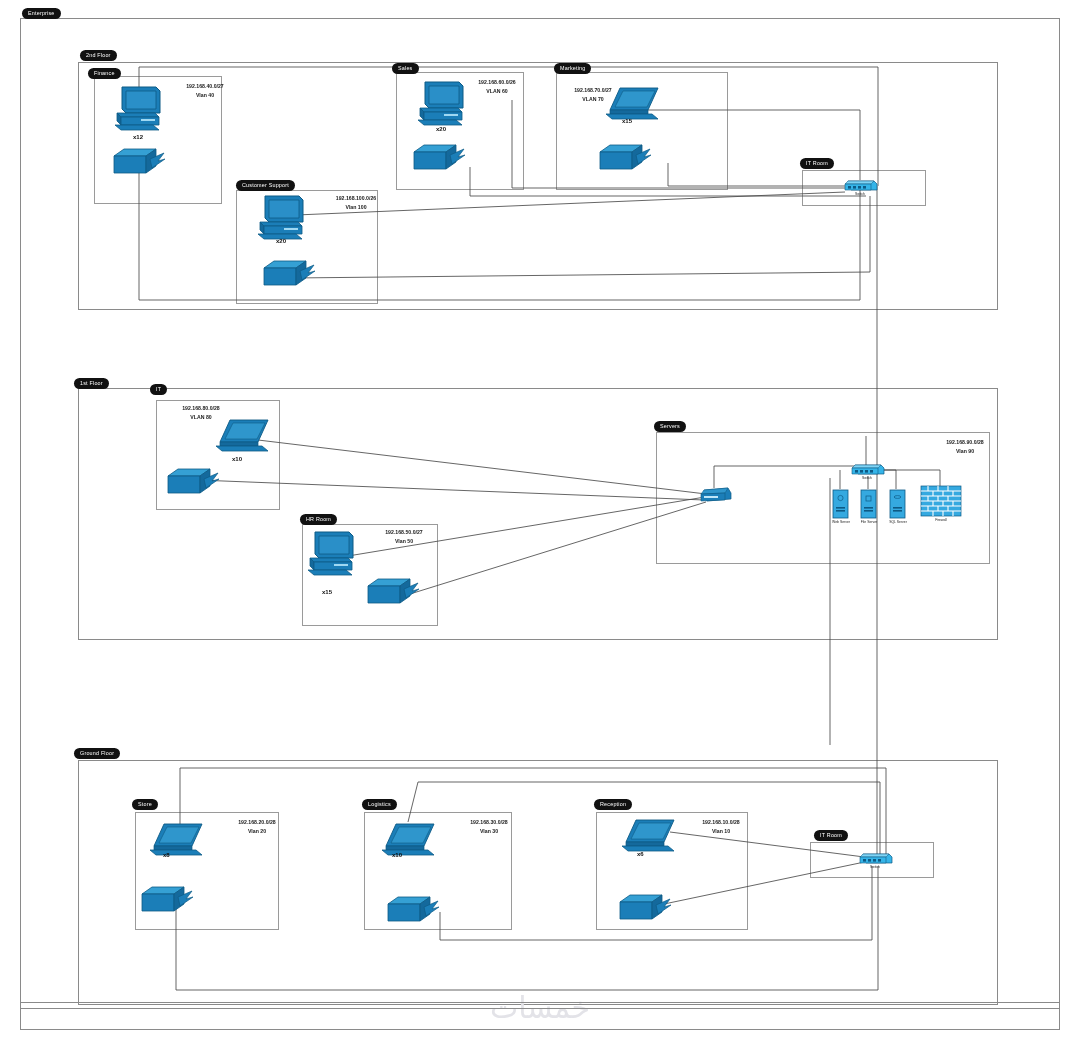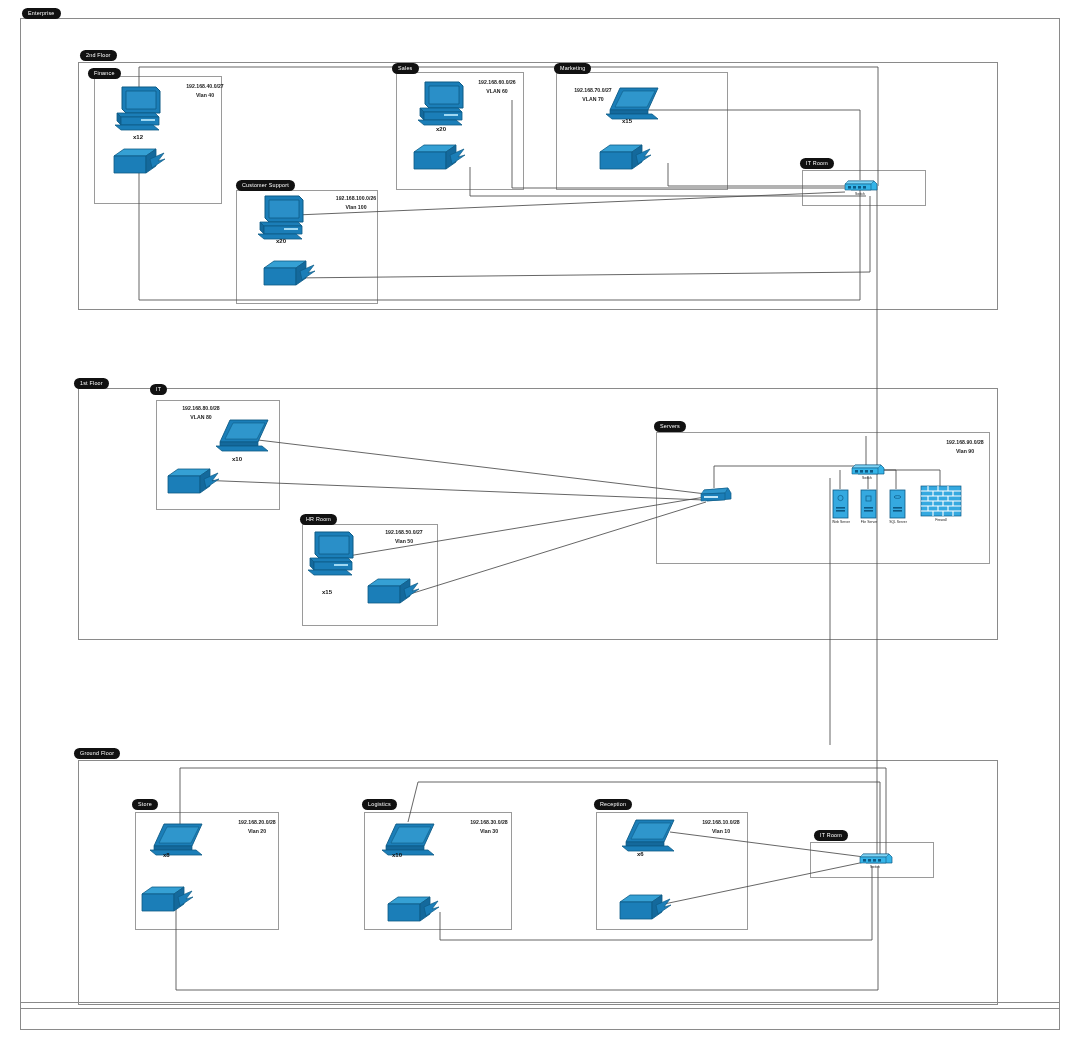--- a/index.html
+++ b/index.html
@@ -446,16 +446,17 @@
       <polygon points="5,3 31,3 28,6 2,6" fill="#7fd4f5" stroke="#0d5a85" stroke-width=".5"></polygon>
       <polygon points="2,6 28,6 28,12 2,12" fill="#35b4e8" stroke="#0d5a85" stroke-width=".6"></polygon>
       <rect x="5" y="8" width="3" height="2.6" fill="#0d5a85"></rect>
       <rect x="10" y="8" width="3" height="2.6" fill="#0d5a85"></rect>
       <rect x="15" y="8" width="3" height="2.6" fill="#0d5a85"></rect>
       <rect x="20" y="8" width="3" height="2.6" fill="#0d5a85"></rect>
     </svg>
   </div>
   <div class="devlbl" style="left:858px;top:865px;width:34px;">Switch</div>
 
+  <div id="wm">خمسات</div>
   <div id="wmline1"></div>
   <div id="wmline2"></div>
 
 </div>
 
 </body></html>

